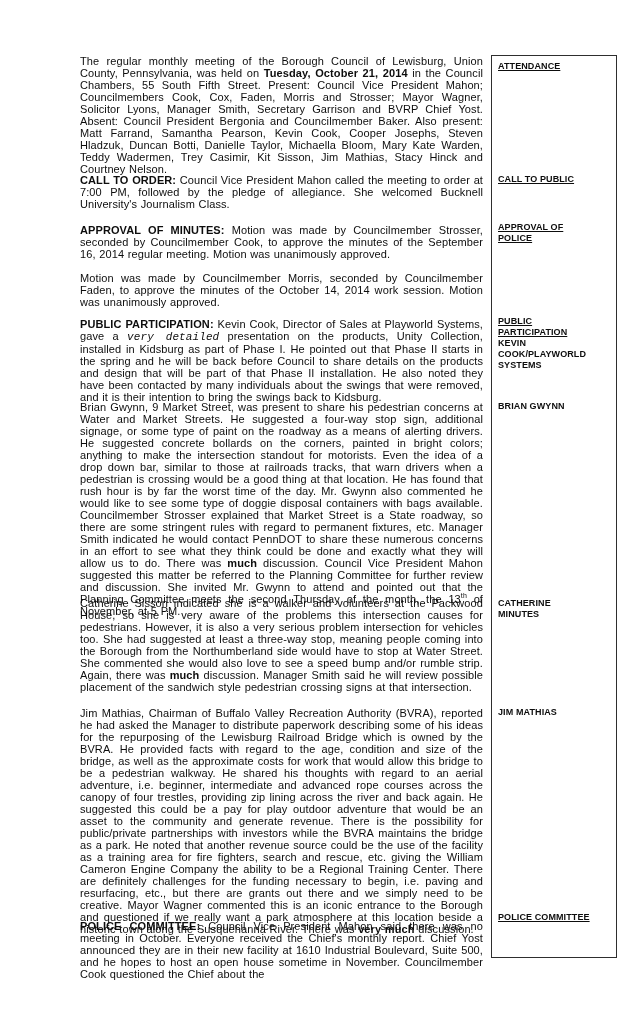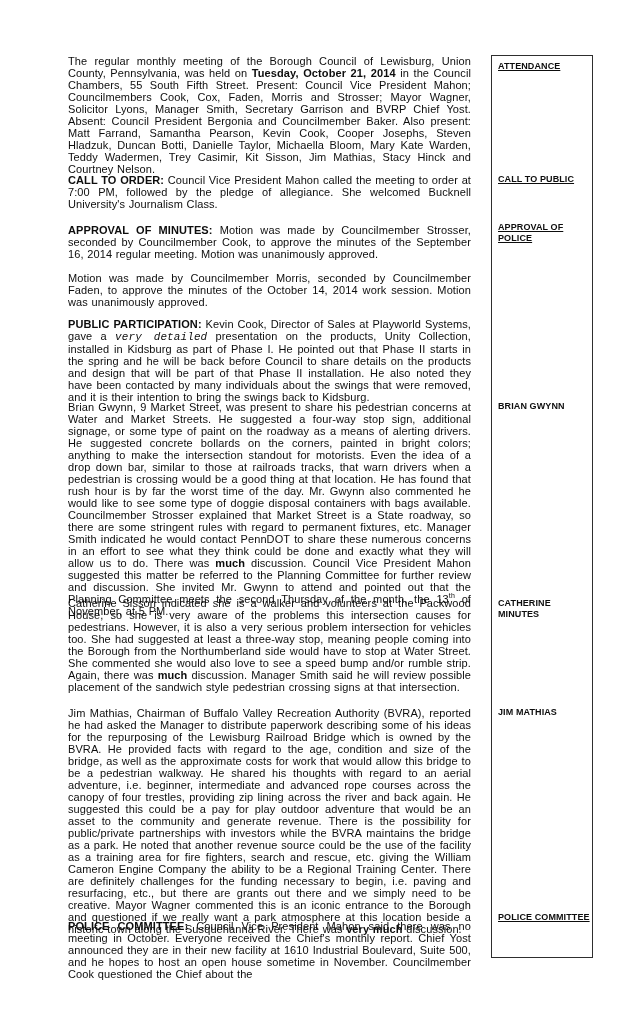--- a/index.html
+++ b/index.html
@@ -16,39 +16,40 @@
   .doc-body{position:absolute;left:68px;top:0;width:403px;}
   .para{
     position:absolute;
     width:403px;
     font-size:11px;
     line-height:12px;
     text-align:justify;
     color:#0d0d0d;
     letter-spacing:0.1px;
     word-spacing:0.5px;
+    margin-left:12px;
   }
   .p0{top:55px}
   .p1{top:174px}
   .p2{top:224px}
   .p3{top:272px}
   .p4{top:318px}
   .p5{top:401px}
   .p6{top:597px}
   .p7{top:707px}
   .p8{top:920px}
   .seg-b{font-weight:bold;}
   .seg-bu{font-weight:bold;}
   .seg-i{font-style:italic;font-family:Liberation Mono, monospace;}
   sup.seg-sup{font-size:7px;line-height:0;}
   
   .margin-box{
     position:absolute;
     left:491px;top:55px;
-    width:102px;height:903px;
+    width:126px;height:903px;
     border:1.5px solid #2e2e2e;
     box-sizing:border-box;
     background:#ffffff;
   }
   .mnote{
     position:absolute;
     left:6px;
     width:93px;
     font-size:9px;
     font-weight:bold;
@@ -85,20 +86,24 @@
   <div class="margin-box">
       <div class="mnote mn0">
         <span class="u">ATTENDANCE</span>
       </div>
       <div class="mnote mn1">
         <span class="u">CALL TO PUBLIC</span>
       </div>
       <div class="mnote mn2">
         <span class="u">APPROVAL OF POLICE</span>
       </div>
+      <div class="mnote mn3">
+        <span class="u">PUBLIC PARTICIPATION</span>
+        <span>KEVIN COOK/PLAYWORLD SYSTEMS</span>
+      </div>
       <div class="mnote mn4">
         <span>BRIAN GWYNN</span>
       </div>
       <div class="mnote mn5">
         <span>CATHERINE MINUTES</span>
       </div>
       <div class="mnote mn6">
         <span>JIM MATHIAS</span>
       </div>
       <div class="mnote mn7">

